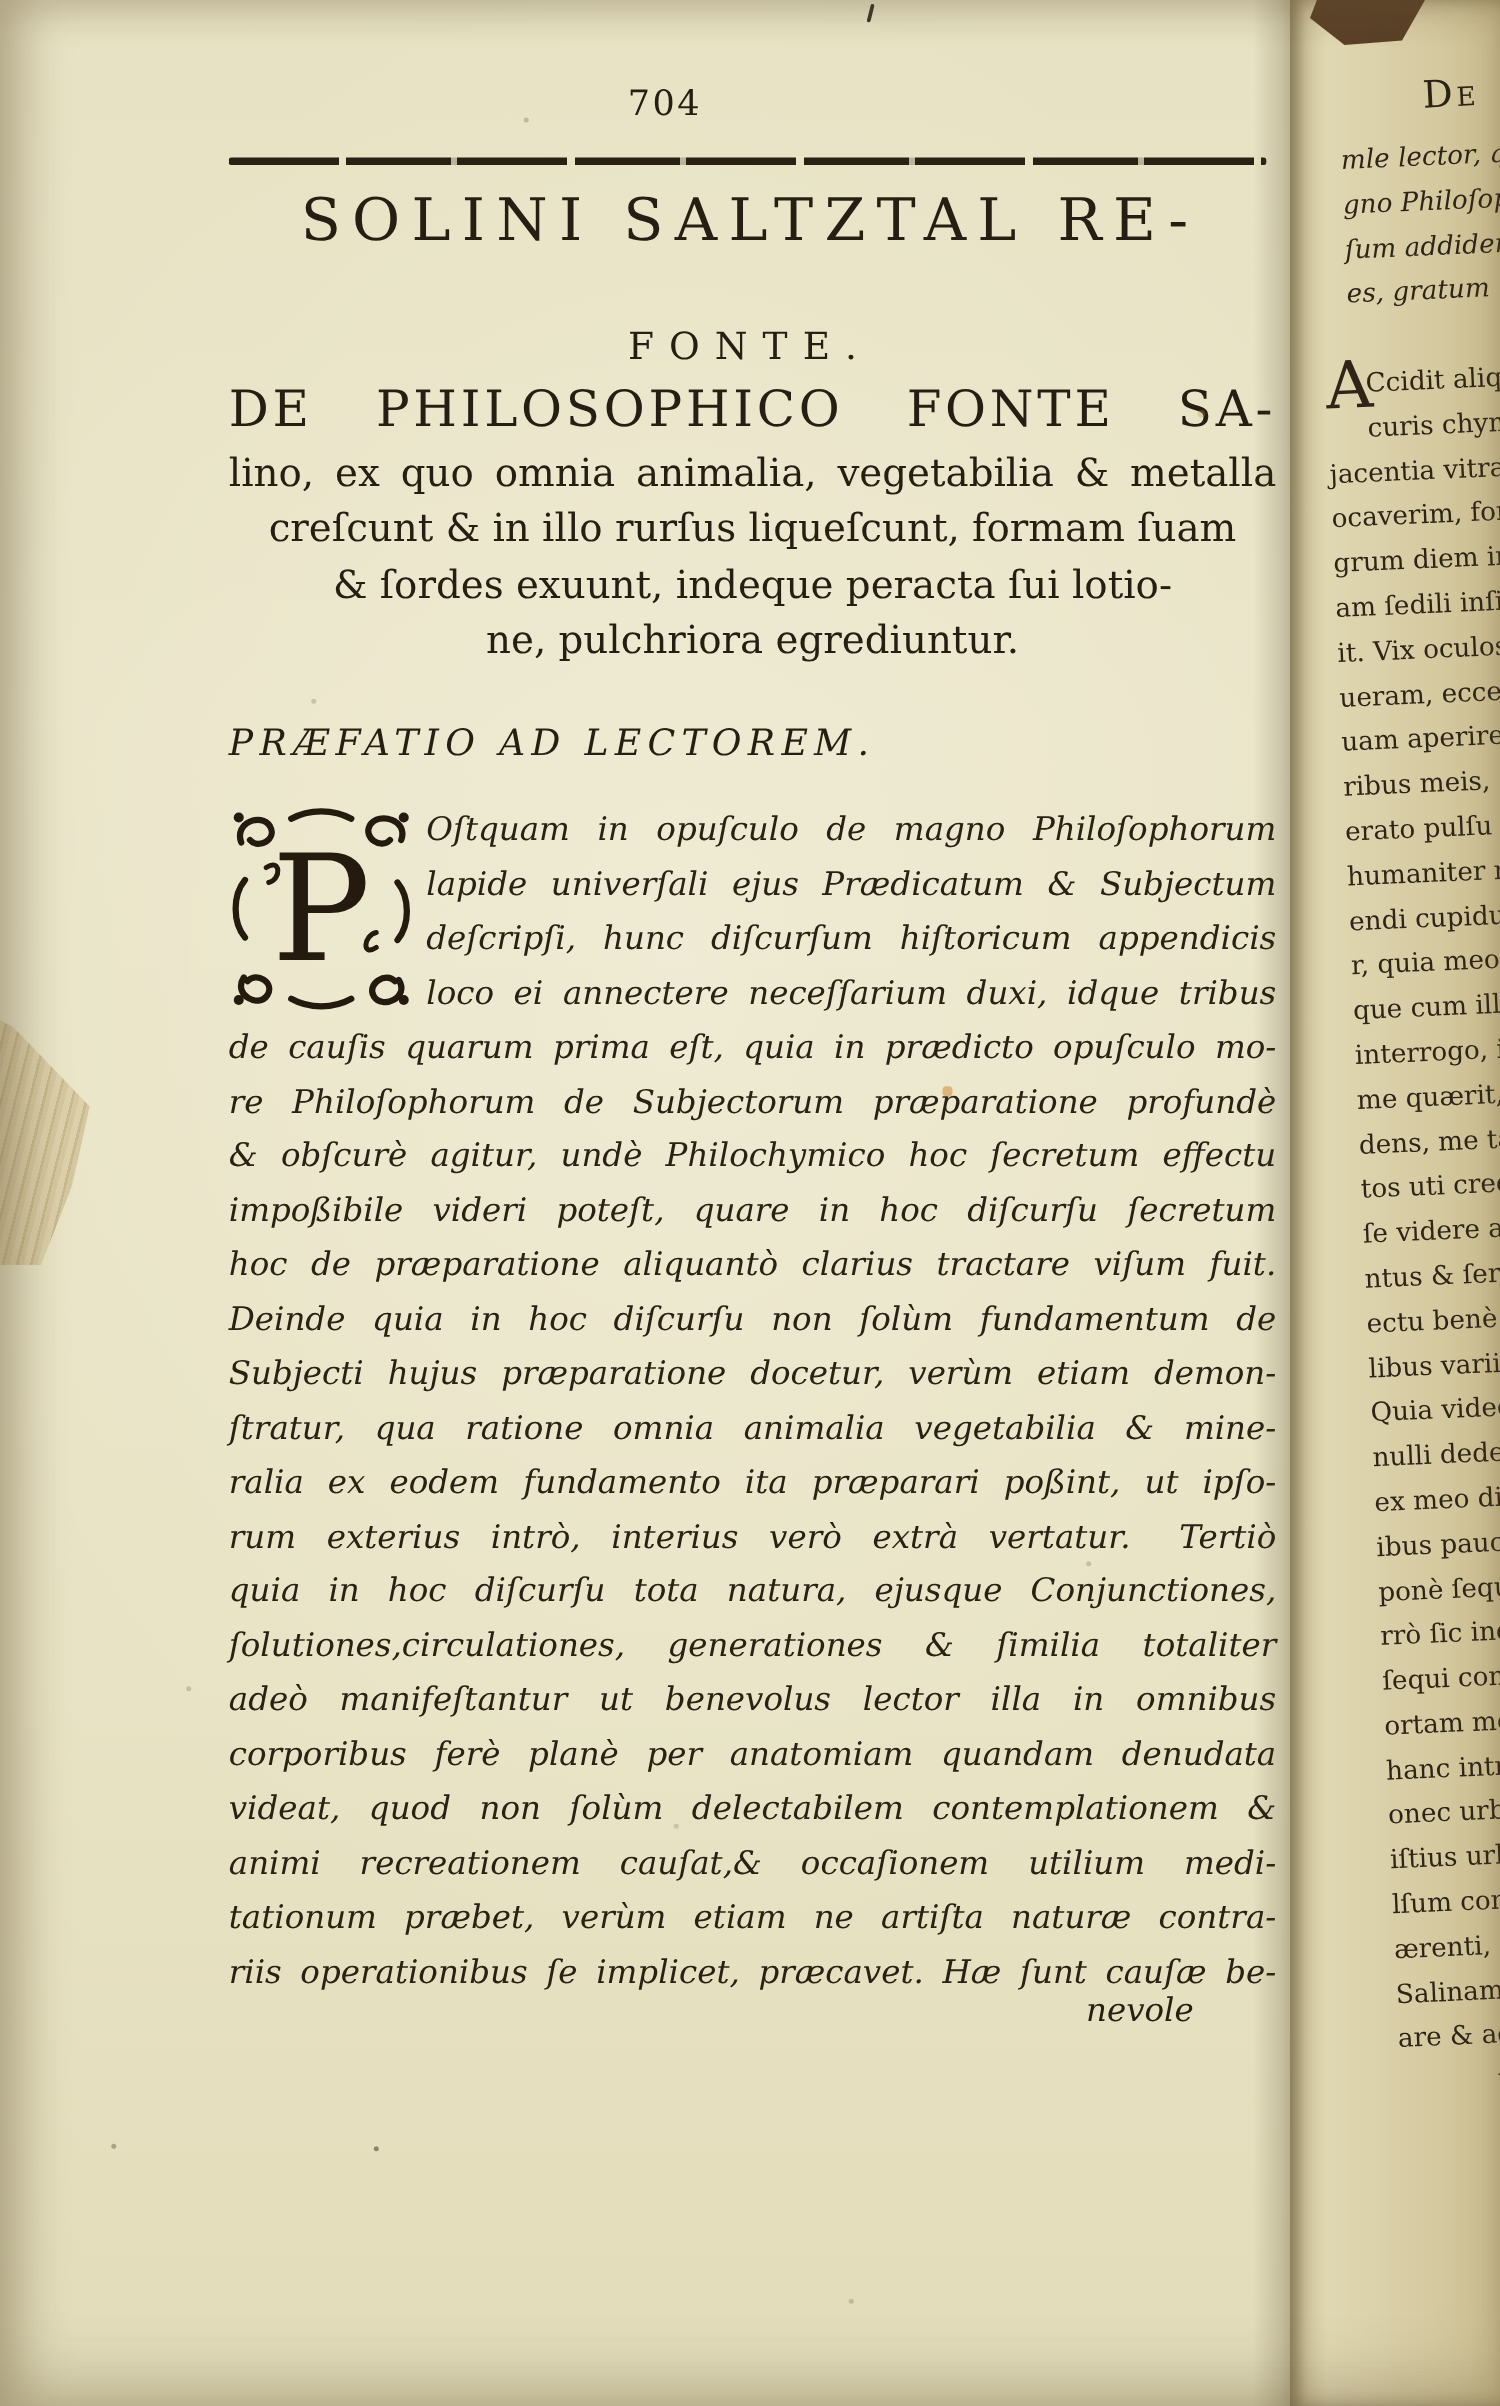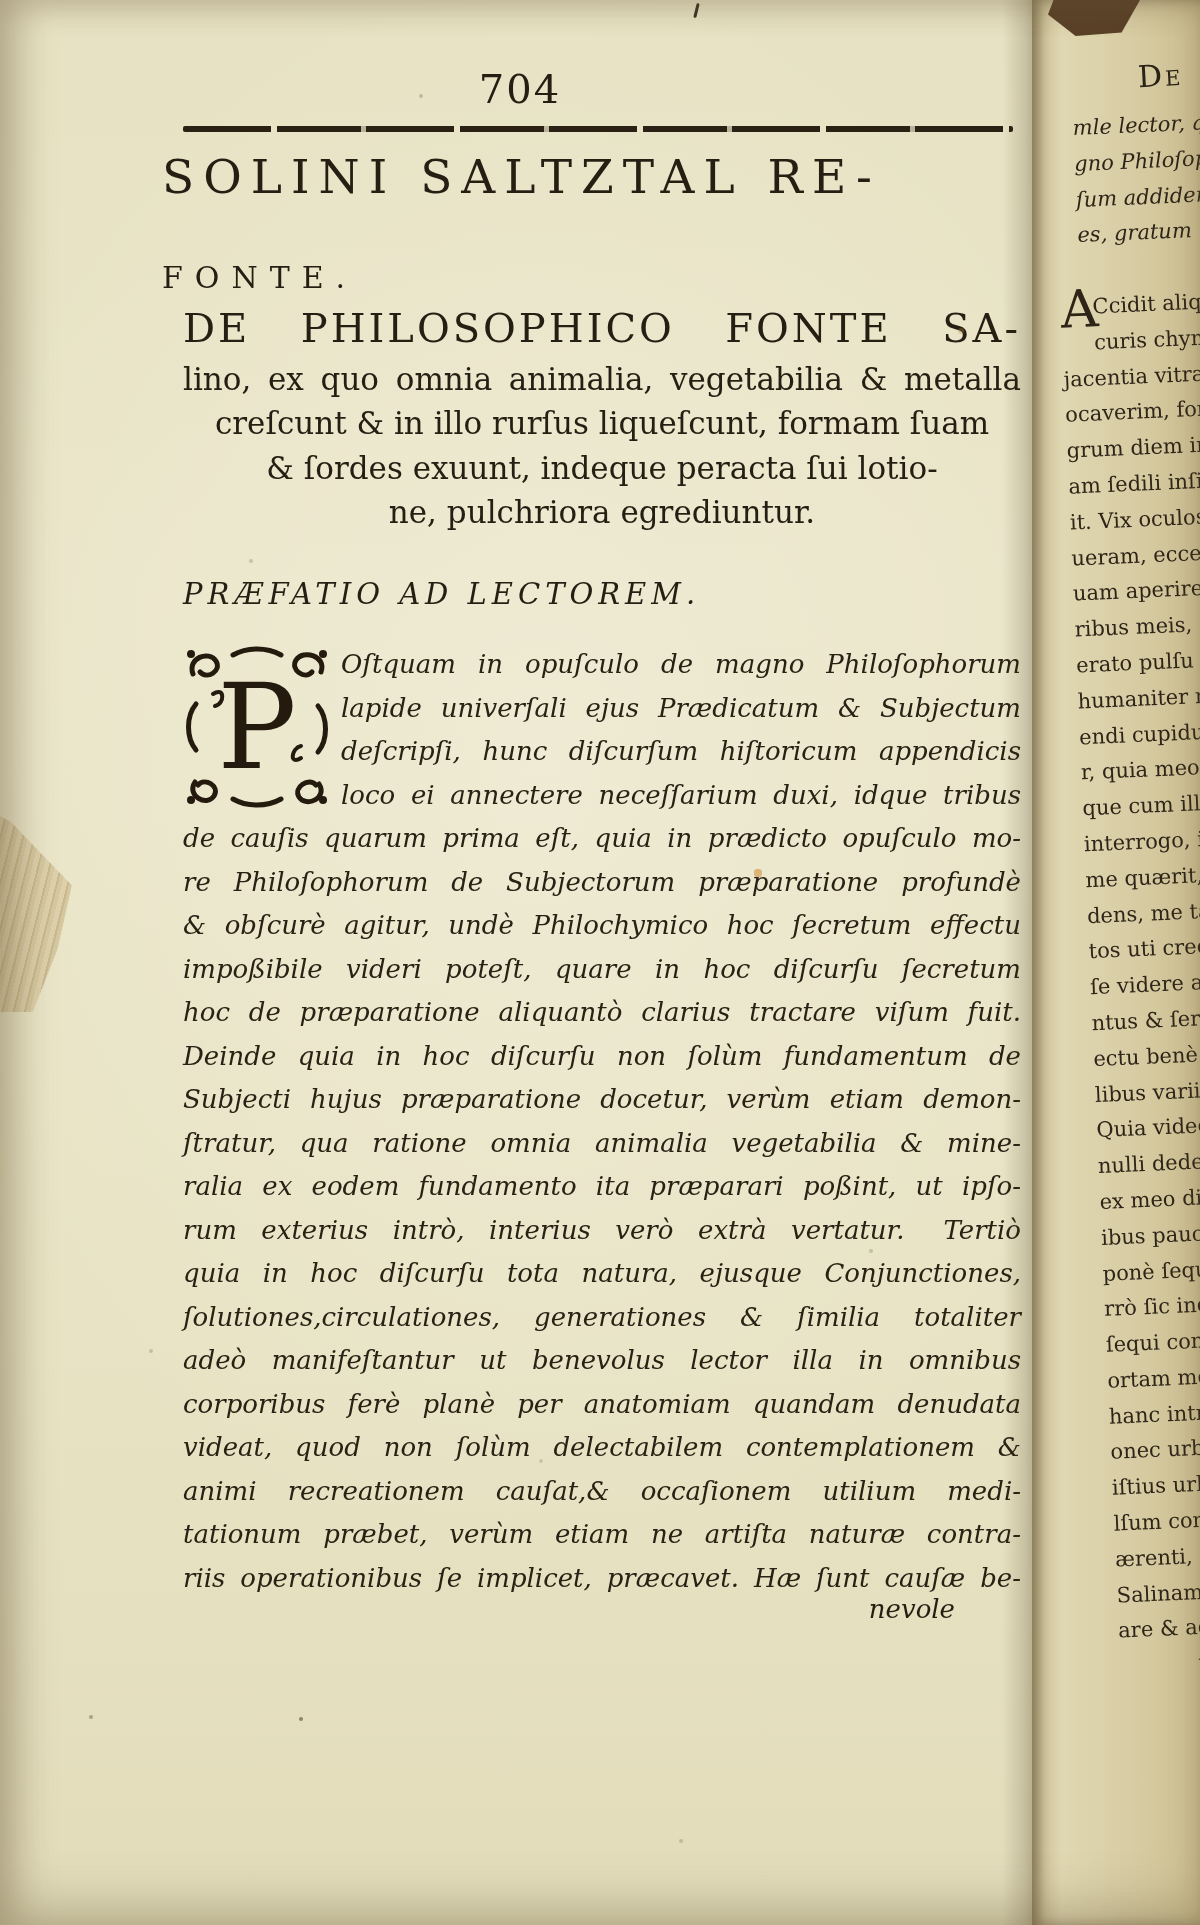--- a/index.html
+++ b/index.html
@@ -3,26 +3,26 @@
 <meta charset="utf-8">
 <style>
   html,body{margin:0;padding:0;background:#8a7a5a;}
   .scan{position:relative;width:1200px;height:1925px;overflow:hidden;
         background:
           radial-gradient(ellipse 900px 1200px at 45% 40%, rgba(255,255,250,0.25), rgba(0,0,0,0) 70%),
           linear-gradient(180deg,#e7e2c3 0%,#eae5c8 30%,#e8e3c4 70%,#e2dcba 100%);
         font-family:"DejaVu Serif","Liberation Serif",serif;color:#261e12;}
   .abs{position:absolute;}
   
-  .page-number{top:66px;left:0;width:1040px;text-align:center;font-size:40px;letter-spacing:2px;}
+  .page-number{top:66px;left:12px;width:1040px;text-align:center;font-size:28px;letter-spacing:2px;}
   .rule{top:126px;left:183px;width:830px;height:6px;
         background:
          repeating-linear-gradient(90deg,#2a2114 0 88px,rgba(42,33,20,0) 88px 94px,#2a2114 94px 178px,rgba(42,33,20,0.25) 178px 183px);
         border-radius:2px;}
-  .title-block{left:162px;width:900px;text-align:left;}
+  .title-block{left:150px;width:900px;text-align:center;}
   .t1{top:149px;font-size:47px;letter-spacing:9px;}
   .t2{top:211px;font-size:39px;letter-spacing:8px;}
   .t3{top:260px;font-size:30px;letter-spacing:12px;}
   .h-fonte{top:305px;left:183px;width:838px;font-size:40px;letter-spacing:3px;
            text-align:justify;text-align-last:justify;white-space:nowrap;}
   .sub{left:183px;width:838px;font-size:31px;}
   .sub1{top:361px;text-align:justify;text-align-last:justify;white-space:nowrap;}
   .sub2{top:405px;text-align:center;}
   .sub3{top:450px;text-align:center;}
   .sub4{top:494px;text-align:center;}

